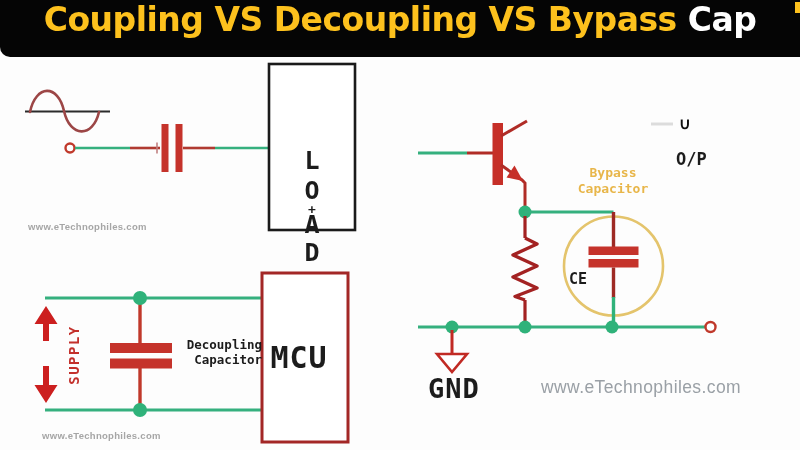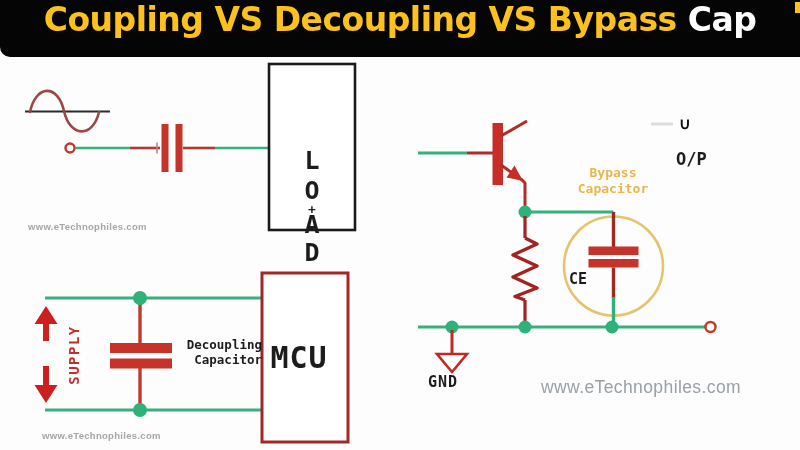--- a/index.html
+++ b/index.html
@@ -28,21 +28,21 @@
                 font-size:14px;letter-spacing:1.5px;color:#c3302b;}
   #decoupling-label{left:168px;top:337px;width:94px;text-align:right;font-size:12.5px;
                     line-height:1.2;color:#1c1c1c;}
   #mcu-box-label{left:262px;top:273px;width:74px;height:169px;display:flex;
                  align-items:center;justify-content:center;font-size:30px;letter-spacing:1px;border-radius:8px;}
   #bypass-label{left:564px;top:165px;width:98px;text-align:center;font-size:13px;
                 line-height:1.25;color:#e8b64a;}
   #ce-label{left:569px;top:270px;font-size:15px;}
   #partial-symbol{left:679px;top:114px;font-size:16px;font-weight:bold;color:#111;}
   #op-label{left:659px;top:149px;font-size:17px;margin-left:17px;}
-  #gnd-label{left:428px;top:373px;font-size:15px;letter-spacing:1px;}
+  #gnd-label{left:428px;top:373px;font-size:27px;letter-spacing:1px;}
   svg{position:absolute;left:0;top:0;}
 </style>
 </head>
 <body>
 
 <div id="canvas">
 
   <div id="titlebar">
     <h1><span class="t-yellow">Coupling VS Decoupling VS Bypass</span><span class="t-yellow">&nbsp;</span><span class="t-white">Cap</span></h1>
     <div id="corner-notch"></div>

